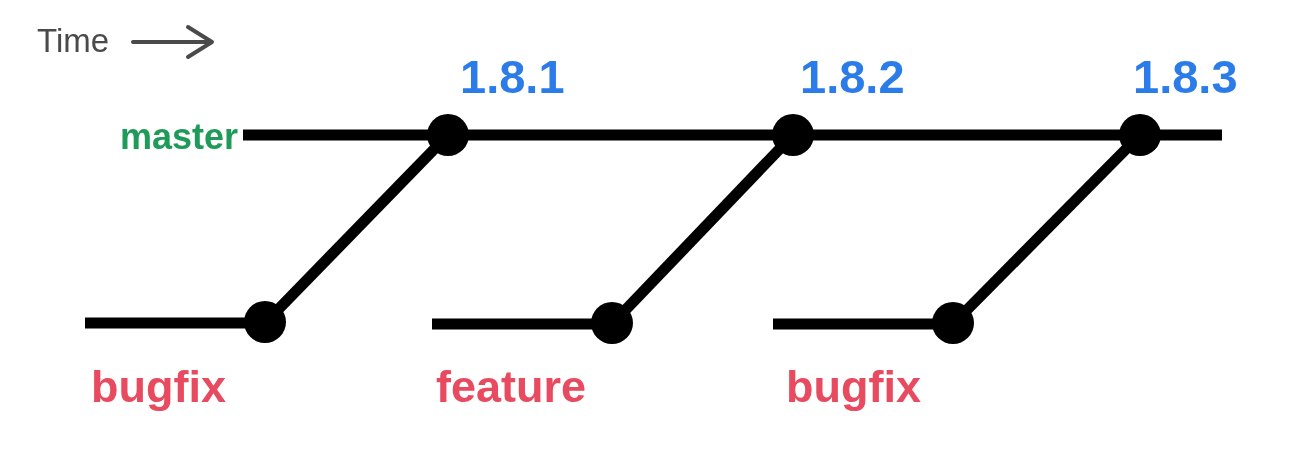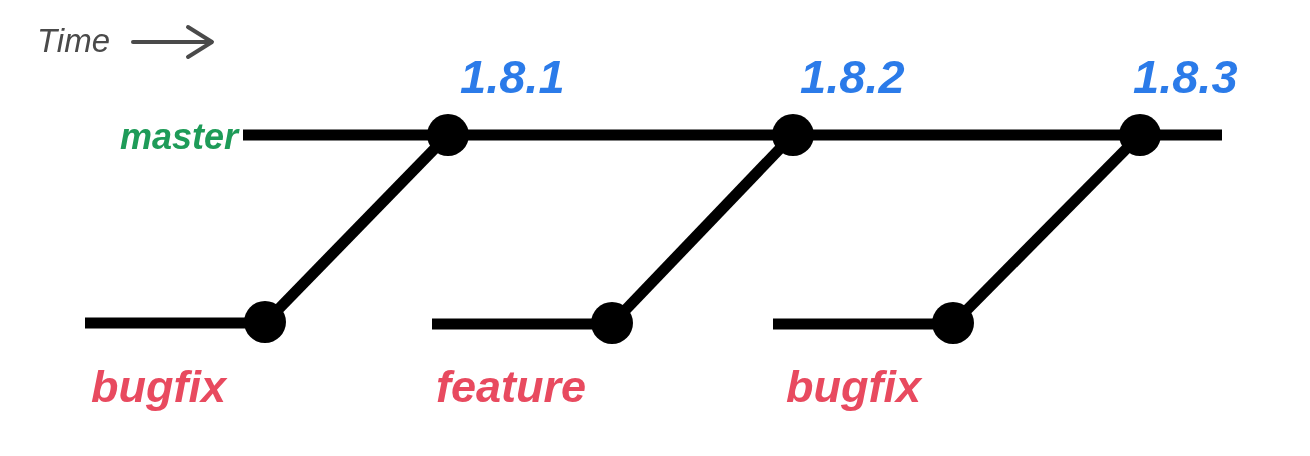--- a/index.html
+++ b/index.html
@@ -6,21 +6,20 @@
     margin: 0;
     padding: 0;
     background: #ffffff;
   }
   .canvas {
     position: relative;
     width: 1310px;
     height: 456px;
     background: #ffffff;
     overflow: hidden;
-    font-style: italic;
   }
   svg text {
     font-family: "Liberation Sans", sans-serif;
   }
   .time-label {
     font-size: 33px;
     font-weight: 400;
   }
   .master-label {
     font-size: 36px;

